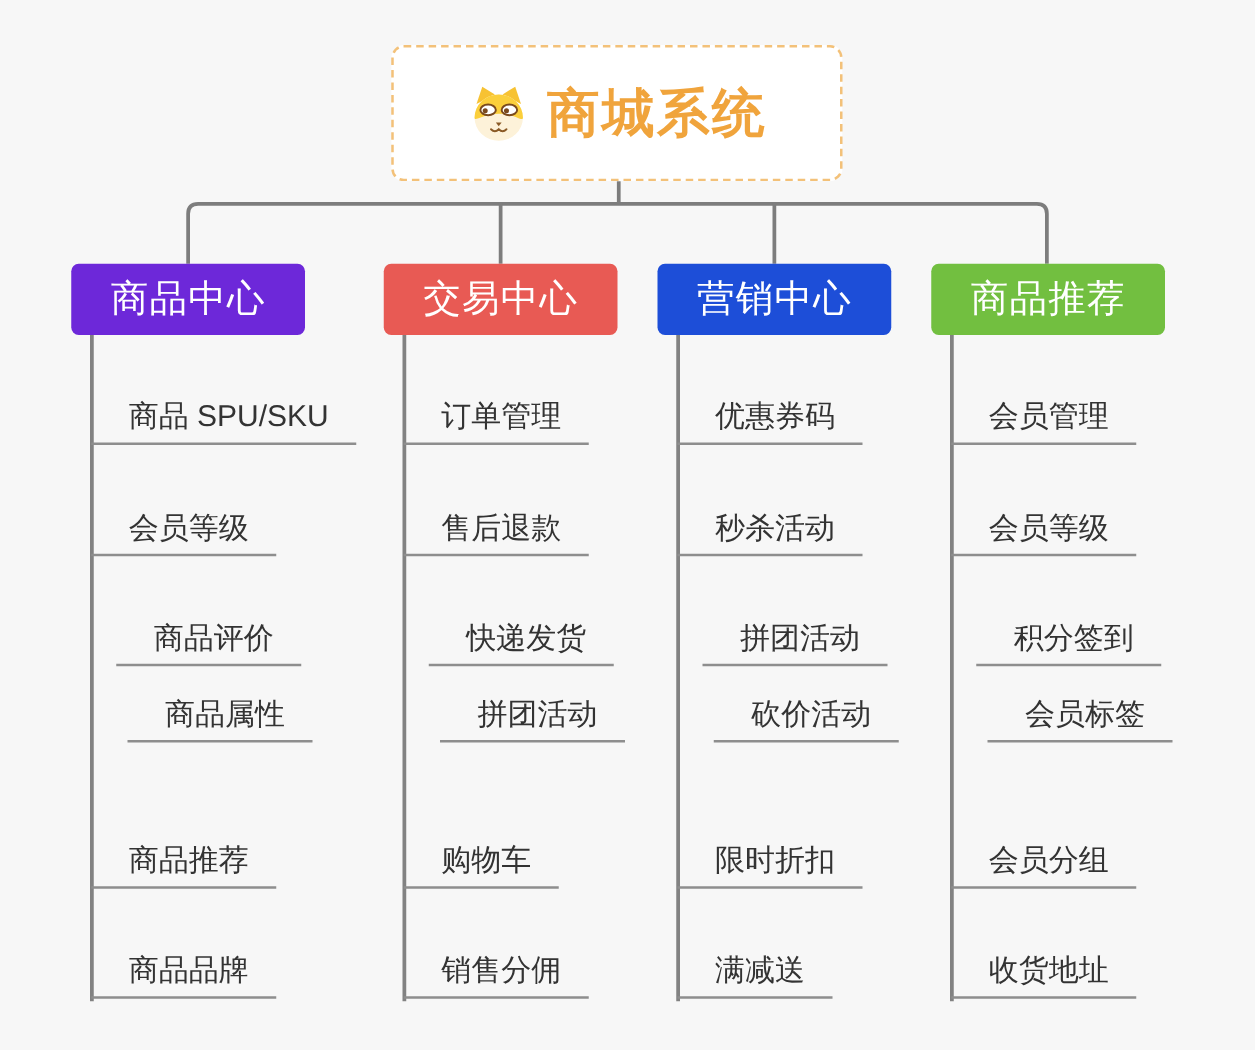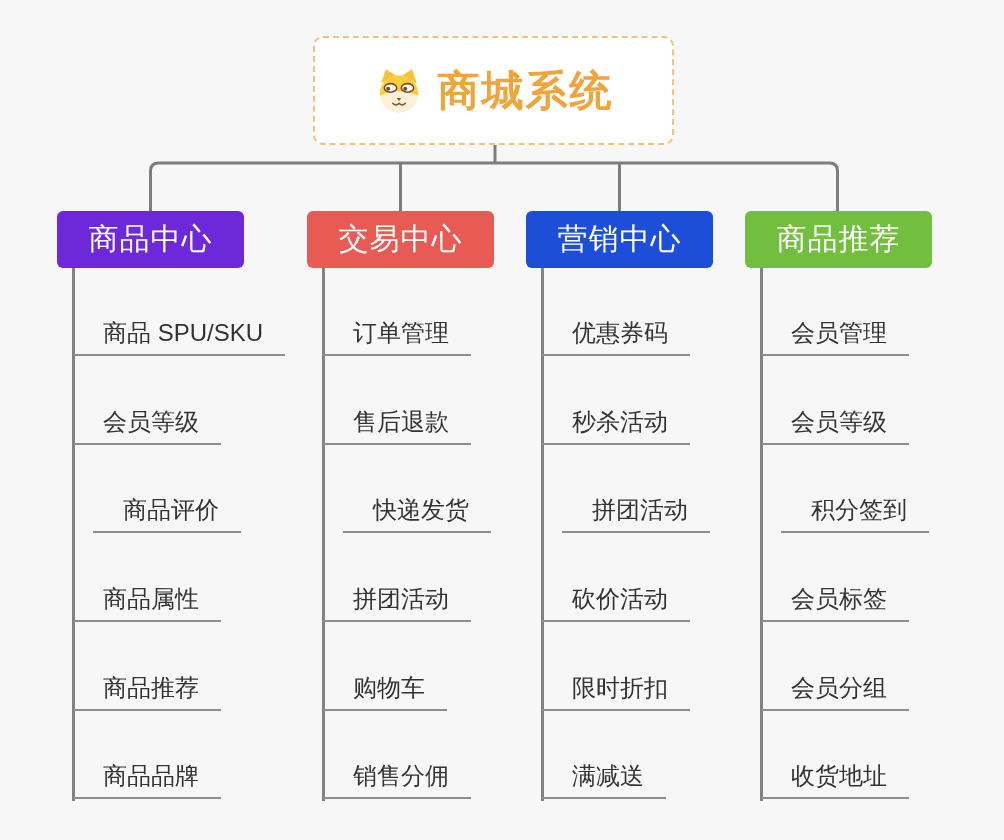--- a/index.html
+++ b/index.html
@@ -30,21 +30,21 @@
     font-size:30px;color:#ffffff;letter-spacing:1px;cursor:pointer;
   }
 
   .leaf{
     position:absolute;left:0;height:40px;box-sizing:border-box;
     padding:0 22px 5px 30px;border-bottom:2px solid #8e8e8e;
     display:flex;align-items:flex-end;white-space:nowrap;
     font-size:24px;color:#333333;cursor:pointer;
   }
   .l1{top:316px;text-align:center;} .l2{top:405px;} .l3{top:493px;margin-left:20px;}
-  .l4{top:582px;} .l5{top:671px;} .l6{top:759px;}
+  .l4{top:554px;margin-left:29px;} .l5{top:671px;} .l6{top:759px;}
 </style>
 </head>
 <body>
 
 <div class="canvas">
 
   <svg class="connectors" width="1004" height="840">
     <g fill="none" stroke="#7d7d7d" stroke-width="3">
       <path d="M495 145 L495 164"></path>
       <path d="M150.5 211 L150.5 171 Q150.5 163 158.5 163 L829.5 163 Q837.5 163 837.5 171 L837.5 211"></path>

